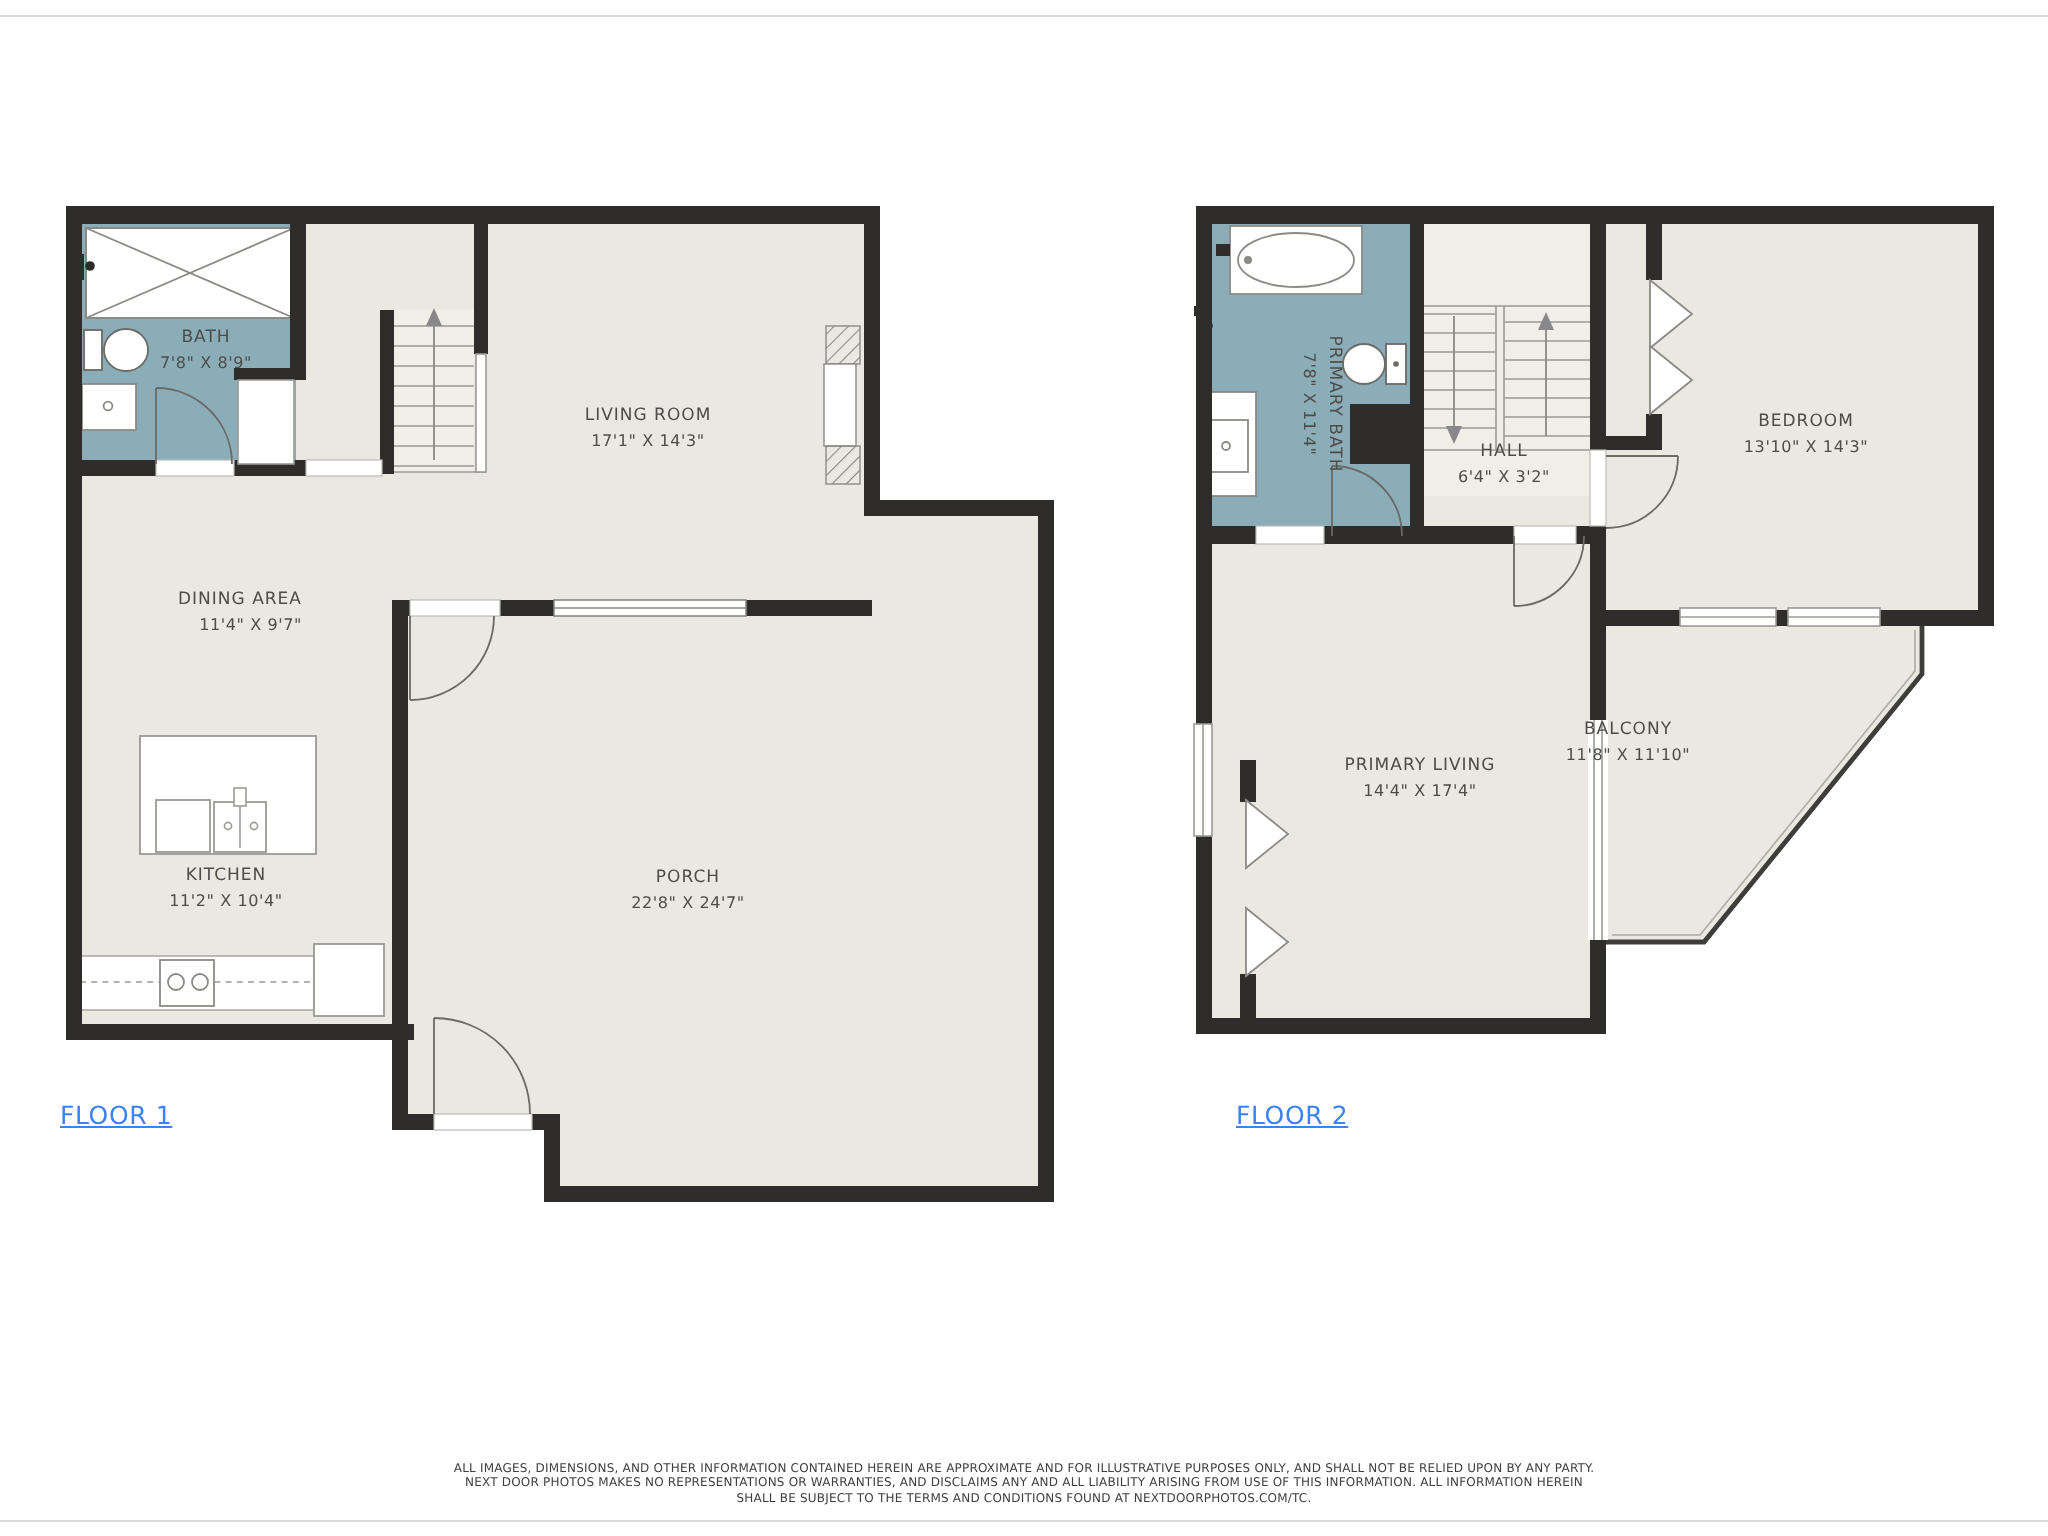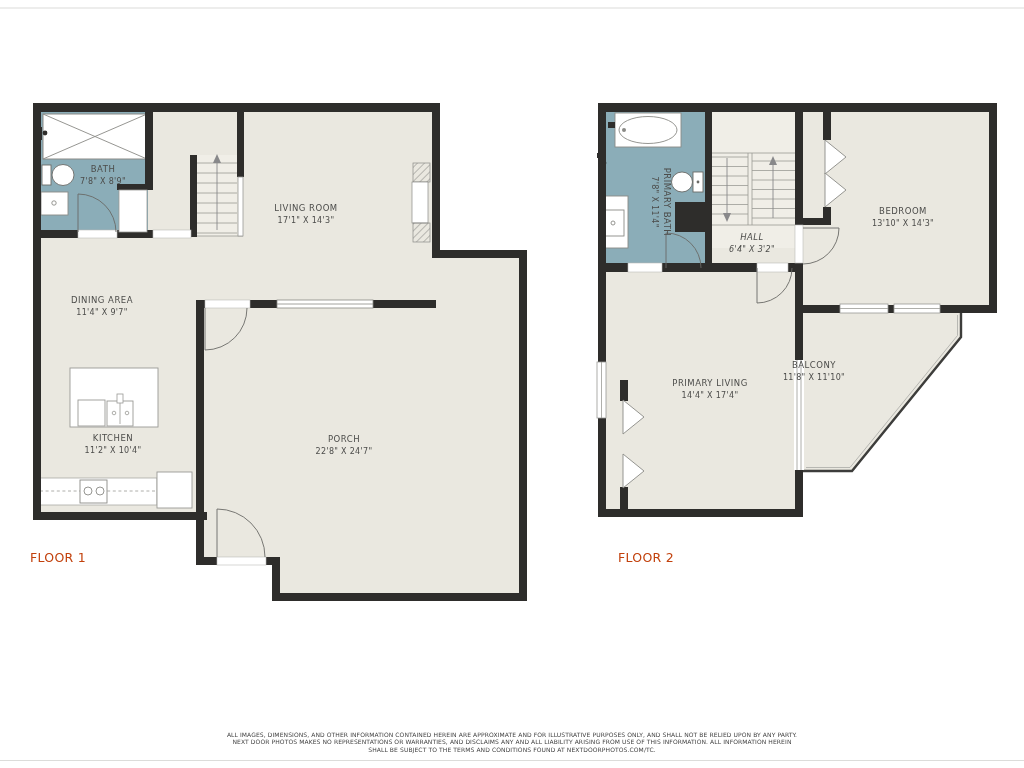--- a/index.html
+++ b/index.html
@@ -4,21 +4,21 @@
 <style>
   html,body{margin:0;padding:0;background:#ffffff;}
   #canvas{position:relative;width:1024px;height:768px;background:#ffffff;overflow:hidden;
           font-family:"DejaVu Sans",sans-serif;}
   #plan-svg{position:absolute;left:0;top:0;}
   .room-label{position:absolute;transform:translate(-50%,-50%);text-align:center;
               color:#4c4c4a;white-space:nowrap;}
   .room-label.rot{transform:translate(-50%,-50%) rotate(90deg);}
   .room-name{font-size:8.5px;letter-spacing:0.5px;}
   .room-dims{font-size:8px;letter-spacing:0.3px;margin-top:3px;}
-  .floor-label{position:absolute;font-size:12.5px;color:#c2410c;letter-spacing:0.3px;}
+  .floor-label{position:absolute;font-size:12.5px;color:#3b82f6;letter-spacing:0.3px;text-decoration:underline;}
   .disclaimer{position:absolute;left:0;right:0;top:731px;text-align:center;
               font-size:6px;line-height:7.4px;color:#3f3f3f;letter-spacing:0.1px;}
 </style>
 </head>
 <body>
 
 <div id="canvas">
 
 <svg id="plan-svg" width="1024" height="768" viewBox="0 0 1024 768">
   <defs>
@@ -275,42 +275,42 @@
       <line x1="803" y1="228" x2="839" y2="228" stroke="#6a6a66" stroke-width="0.9"></line>
       <path d="M839,228 A36,36 0 0 1 803,264" fill="none" stroke="#6a6a66" stroke-width="0.9"></path>
     </g>
   </g>
 </svg>
 
 <div class="room-label" style="left:103px;top:175px;">
   <div class="room-name">BATH</div>
   <div class="room-dims">7'8" X 8'9"</div>
 </div>
-<div class="room-label" style="left:306px;top:214px;">
+<div class="room-label" style="left:324px;top:214px;">
   <div class="room-name">LIVING ROOM</div>
   <div class="room-dims">17'1" X 14'3"</div>
 </div>
-<div class="room-label" style="left:102px;top:306px;">
+<div class="room-label" style="left:120px;top:306px;text-align:right;">
   <div class="room-name">DINING AREA</div>
   <div class="room-dims">11'4" X 9'7"</div>
 </div>
 <div class="room-label" style="left:113px;top:444px;">
   <div class="room-name">KITCHEN</div>
   <div class="room-dims">11'2" X 10'4"</div>
 </div>
 <div class="room-label" style="left:344px;top:445px;">
   <div class="room-name">PORCH</div>
   <div class="room-dims">22'8" X 24'7"</div>
 </div>
 
 <div class="room-label rot" style="left:661px;top:202px;">
   <div class="room-name">PRIMARY BATH</div>
   <div class="room-dims">7'8" X 11'4"</div>
 </div>
-<div class="room-label" style="left:752px;top:243px;font-style:italic;">
+<div class="room-label" style="left:752px;top:232px;">
   <div class="room-name">HALL</div>
   <div class="room-dims">6'4" X 3'2"</div>
 </div>
 <div class="room-label" style="left:903px;top:217px;text-align:center;">
   <div class="room-name">BEDROOM</div>
   <div class="room-dims">13'10" X 14'3"</div>
 </div>
 <div class="room-label" style="left:710px;top:389px;">
   <div class="room-name">PRIMARY LIVING</div>
   <div class="room-dims">14'4" X 17'4"</div>

